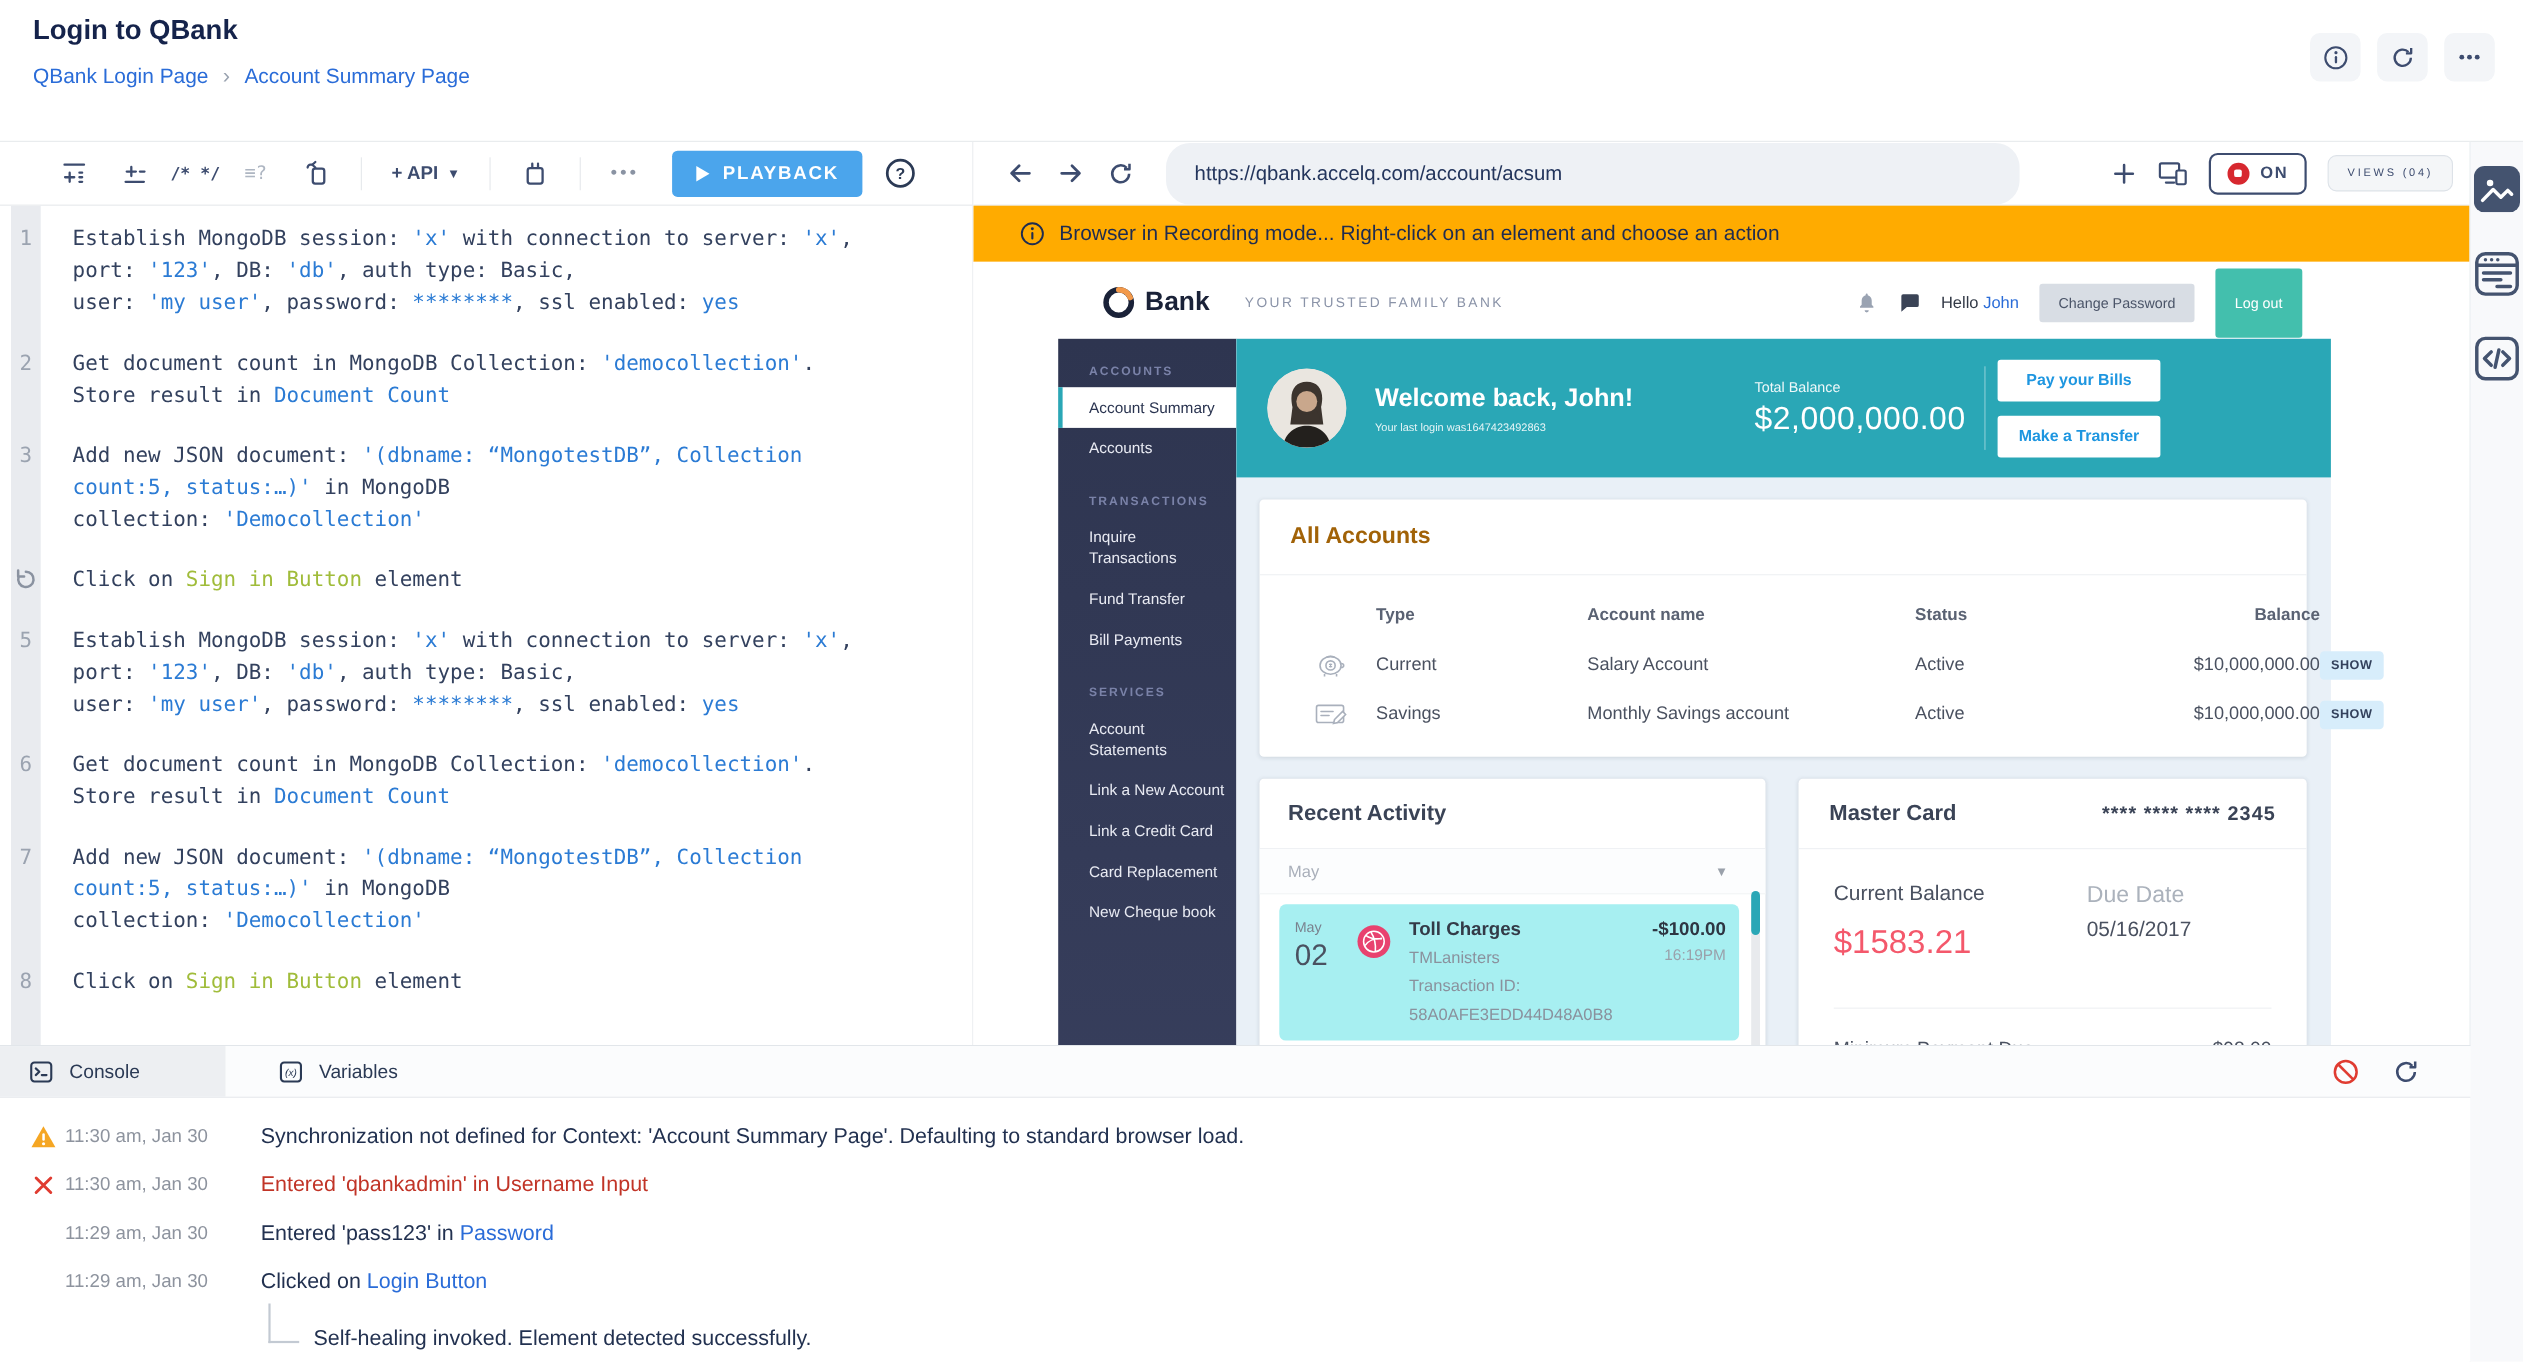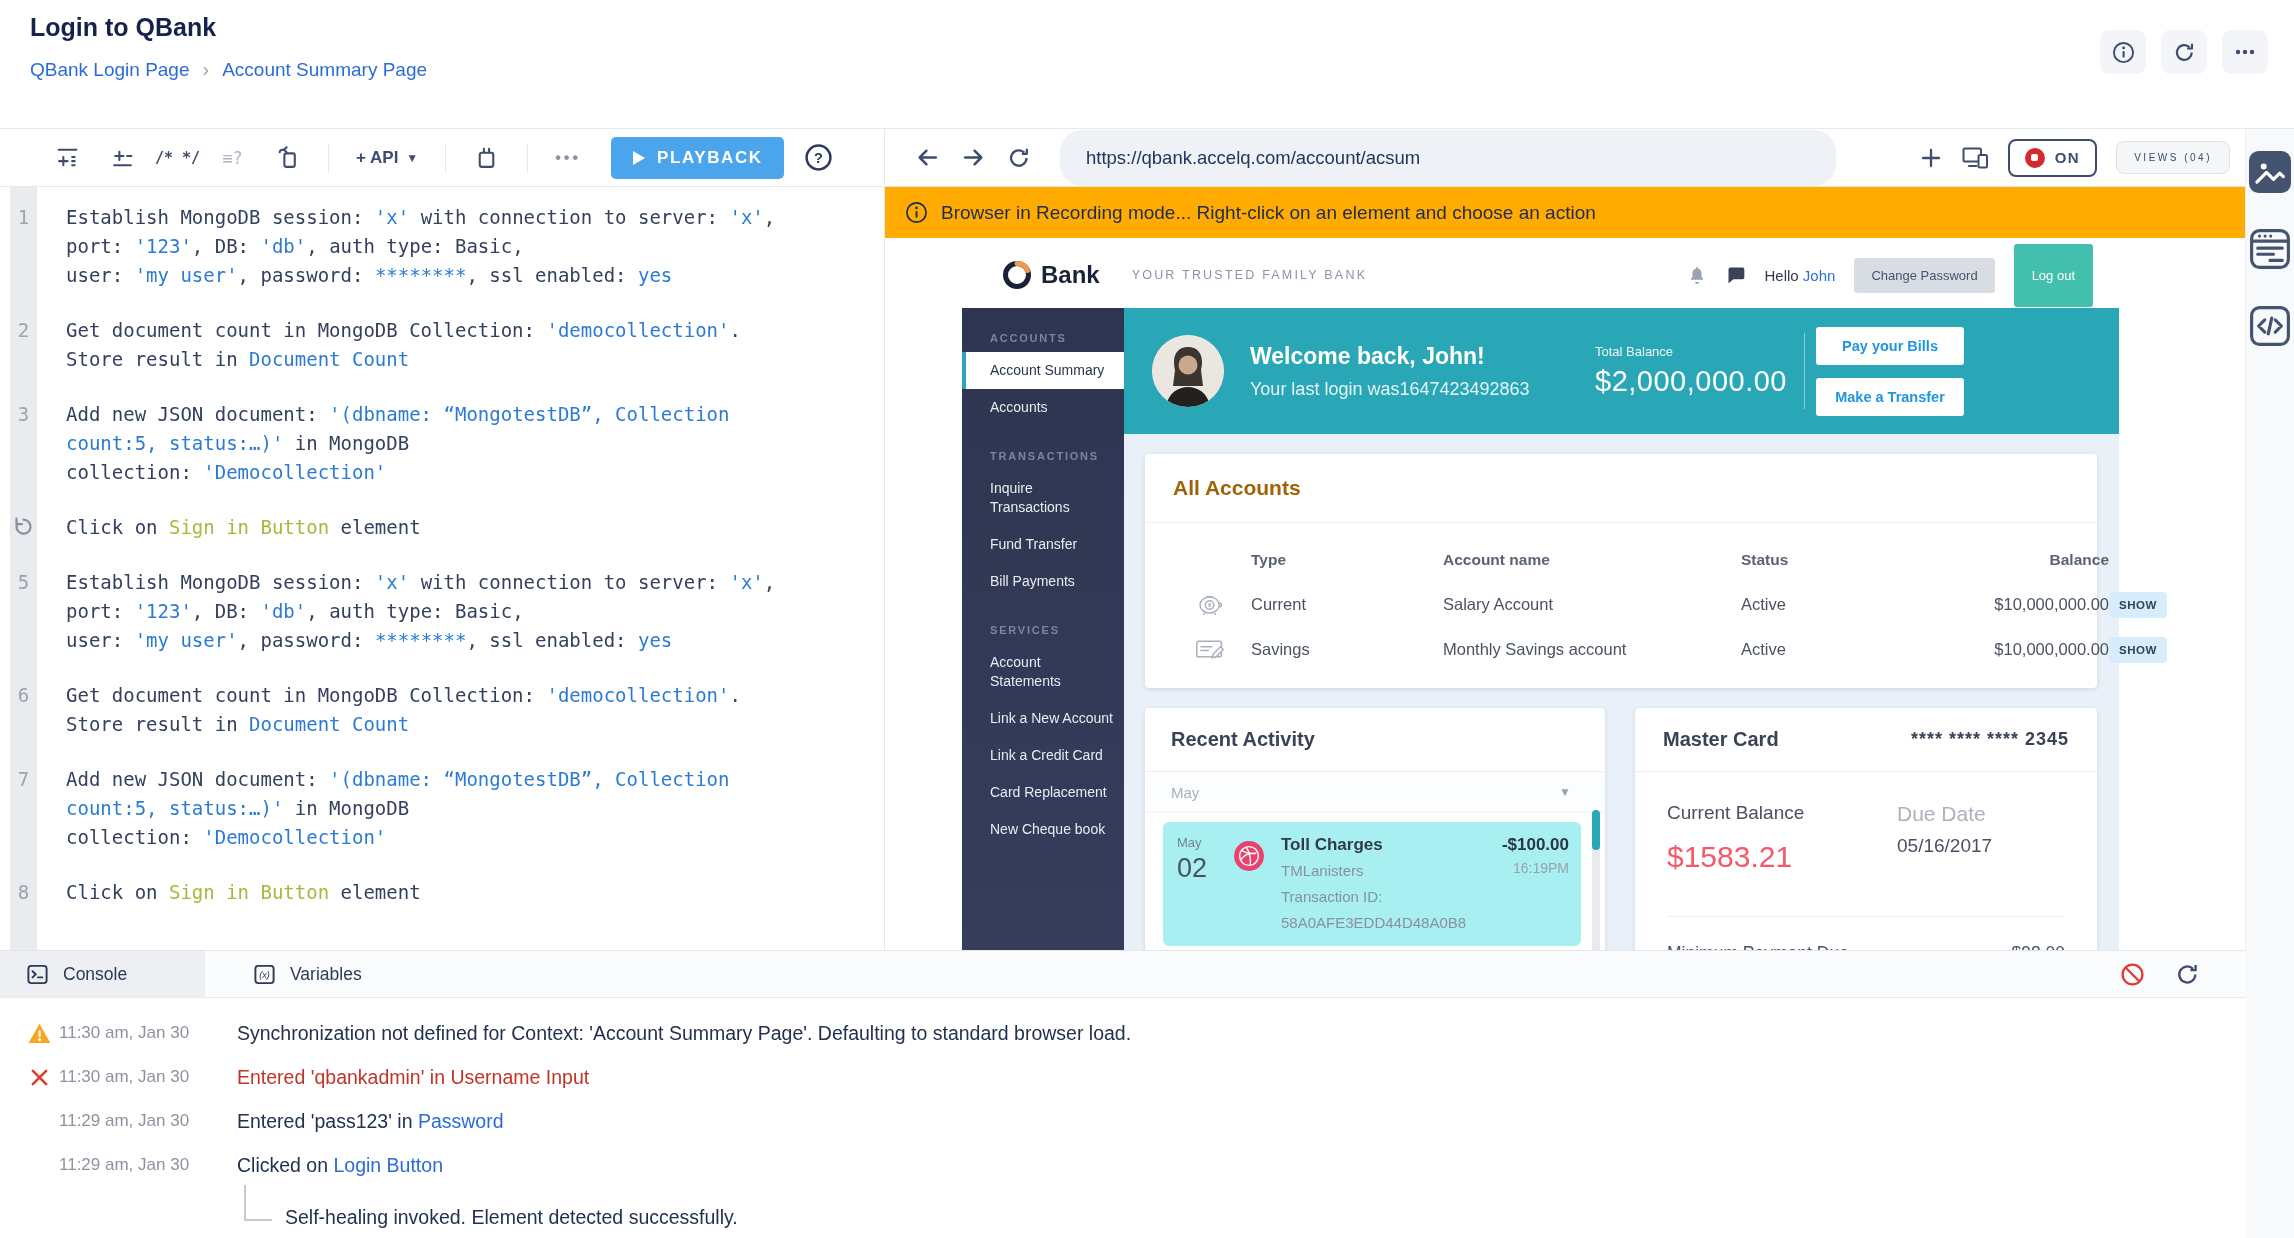--- a/index.html
+++ b/index.html
@@ -47,21 +47,21 @@
   .nav-ic{margin-right:21px;cursor:pointer}
   .url-pill{width:724px;height:56px;border-radius:22px;background:#EEF1F5;display:flex;align-items:center;
       padding:0 26px;font-size:18.5px;color:#23355C;margin-left:8px}
   .bt-right{margin-left:auto;display:flex;align-items:center;gap:19px;margin-right:16px}
   .on-pill{display:flex;align-items:center;gap:10px;border:2px solid #3D4C6F;border-radius:8px;padding:7px 15px;
       font-size:15px;font-weight:700;color:#3D4C6F;letter-spacing:1.5px;background:#fff;cursor:pointer}
   .rec-dot{width:20px;height:20px;border-radius:50%;background:#D7282F;display:flex;align-items:center;justify-content:center}
   .rec-dot::after{content:"";width:7px;height:7px;border-radius:2px;background:#fff}
   .views-pill{border:1px solid #DDE2E8;background:#F4F6F8;border-radius:8px;padding:10px 17px;font-size:10px;
       color:#3D4C6F;letter-spacing:2.5px;cursor:pointer}
-  .rec-banner{height:51px;flex:none;background:#FFAB00;display:flex;align-items:center;gap:13px;padding-left:20px;
+  .rec-banner{height:51px;flex:none;background:#FFAB00;display:flex;align-items:center;gap:13px;padding-left:42px;
       font-size:19px;color:#1F2C50}
 
   
   .viewport{flex:1;background:#fff;position:relative;overflow:hidden}
   .qbank{position:absolute;left:77px;top:4px;width:1157px;height:1000px;display:flex;flex-direction:column}
   .qbank-top{height:66px;flex:none;background:#fff;display:flex;align-items:center;padding:0 26px 0 40px}
   .brand-name{font-size:24px;font-weight:700;color:#1A2238;margin-left:9px}
   .brand-tag{font-size:12.5px;color:#8A93A8;letter-spacing:2.2px;margin-left:32px}
   .qtop-right{margin-left:auto;display:flex;align-items:center;gap:19px}
   .greeting{font-size:15px;color:#333A47}
@@ -73,21 +73,21 @@
   .qb-sidebar{width:162px;flex:none;background:linear-gradient(180deg,#2E3550 0%,#3A4160 100%)}
   .qb-sec-label{padding-left:28px;font-size:11px;font-weight:700;letter-spacing:1.8px;color:#7A82A8;margin:24px 0 8px}
   .qb-item{padding:9px 6px 9px 28px;font-size:14px;color:#E9EBF3;line-height:19px;white-space:pre-line;cursor:pointer}
   .qb-item.active{background:#fff;color:#2A3450;border-left:4px solid #2AA7B6;padding-left:24px}
 
   .qb-main{flex:1;display:flex;flex-direction:column;background:#E9F0F7;min-width:0}
   .welcome{height:126px;flex:none;background:#2AA7B6;display:flex;align-items:center;padding-left:28px;color:#fff}
   .avatar{width:72px;height:72px;border-radius:50%;overflow:hidden;flex:none;background:#E8E4DE}
   .welcome-text{margin-left:26px}
   .wt1{font-size:23px;font-weight:600}
-  .wt2{font-size:18px;margin-top:9px;color:rgba(255,255,255,.88)}
+  .wt2{font-size:10px;margin-top:9px;color:rgba(255,255,255,.88)}
   .balance-block{margin-left:auto}
   .bal-label{font-size:13px;color:rgba(255,255,255,.92)}
   .bal-amount{font-size:29px;font-weight:500;margin-top:6px;letter-spacing:.5px}
   .v-div{width:1px;height:76px;background:rgba(255,255,255,.45);margin:0 11px 0 17px;flex:none}
   .welcome-actions{display:flex;flex-direction:column;gap:13px;margin-right:155px;flex:none}
   .w-btn{width:148px;height:38px;background:#fff;color:#1E96E0;font-weight:700;font-size:14.5px;border:none;
       border-radius:3px;cursor:pointer}
 
   .qb-content{flex:1;padding:20px 22px 0 21px;min-height:0}
   .card{background:#fff;border-radius:4px;box-shadow:0 1px 4px rgba(40,55,70,.14)}

